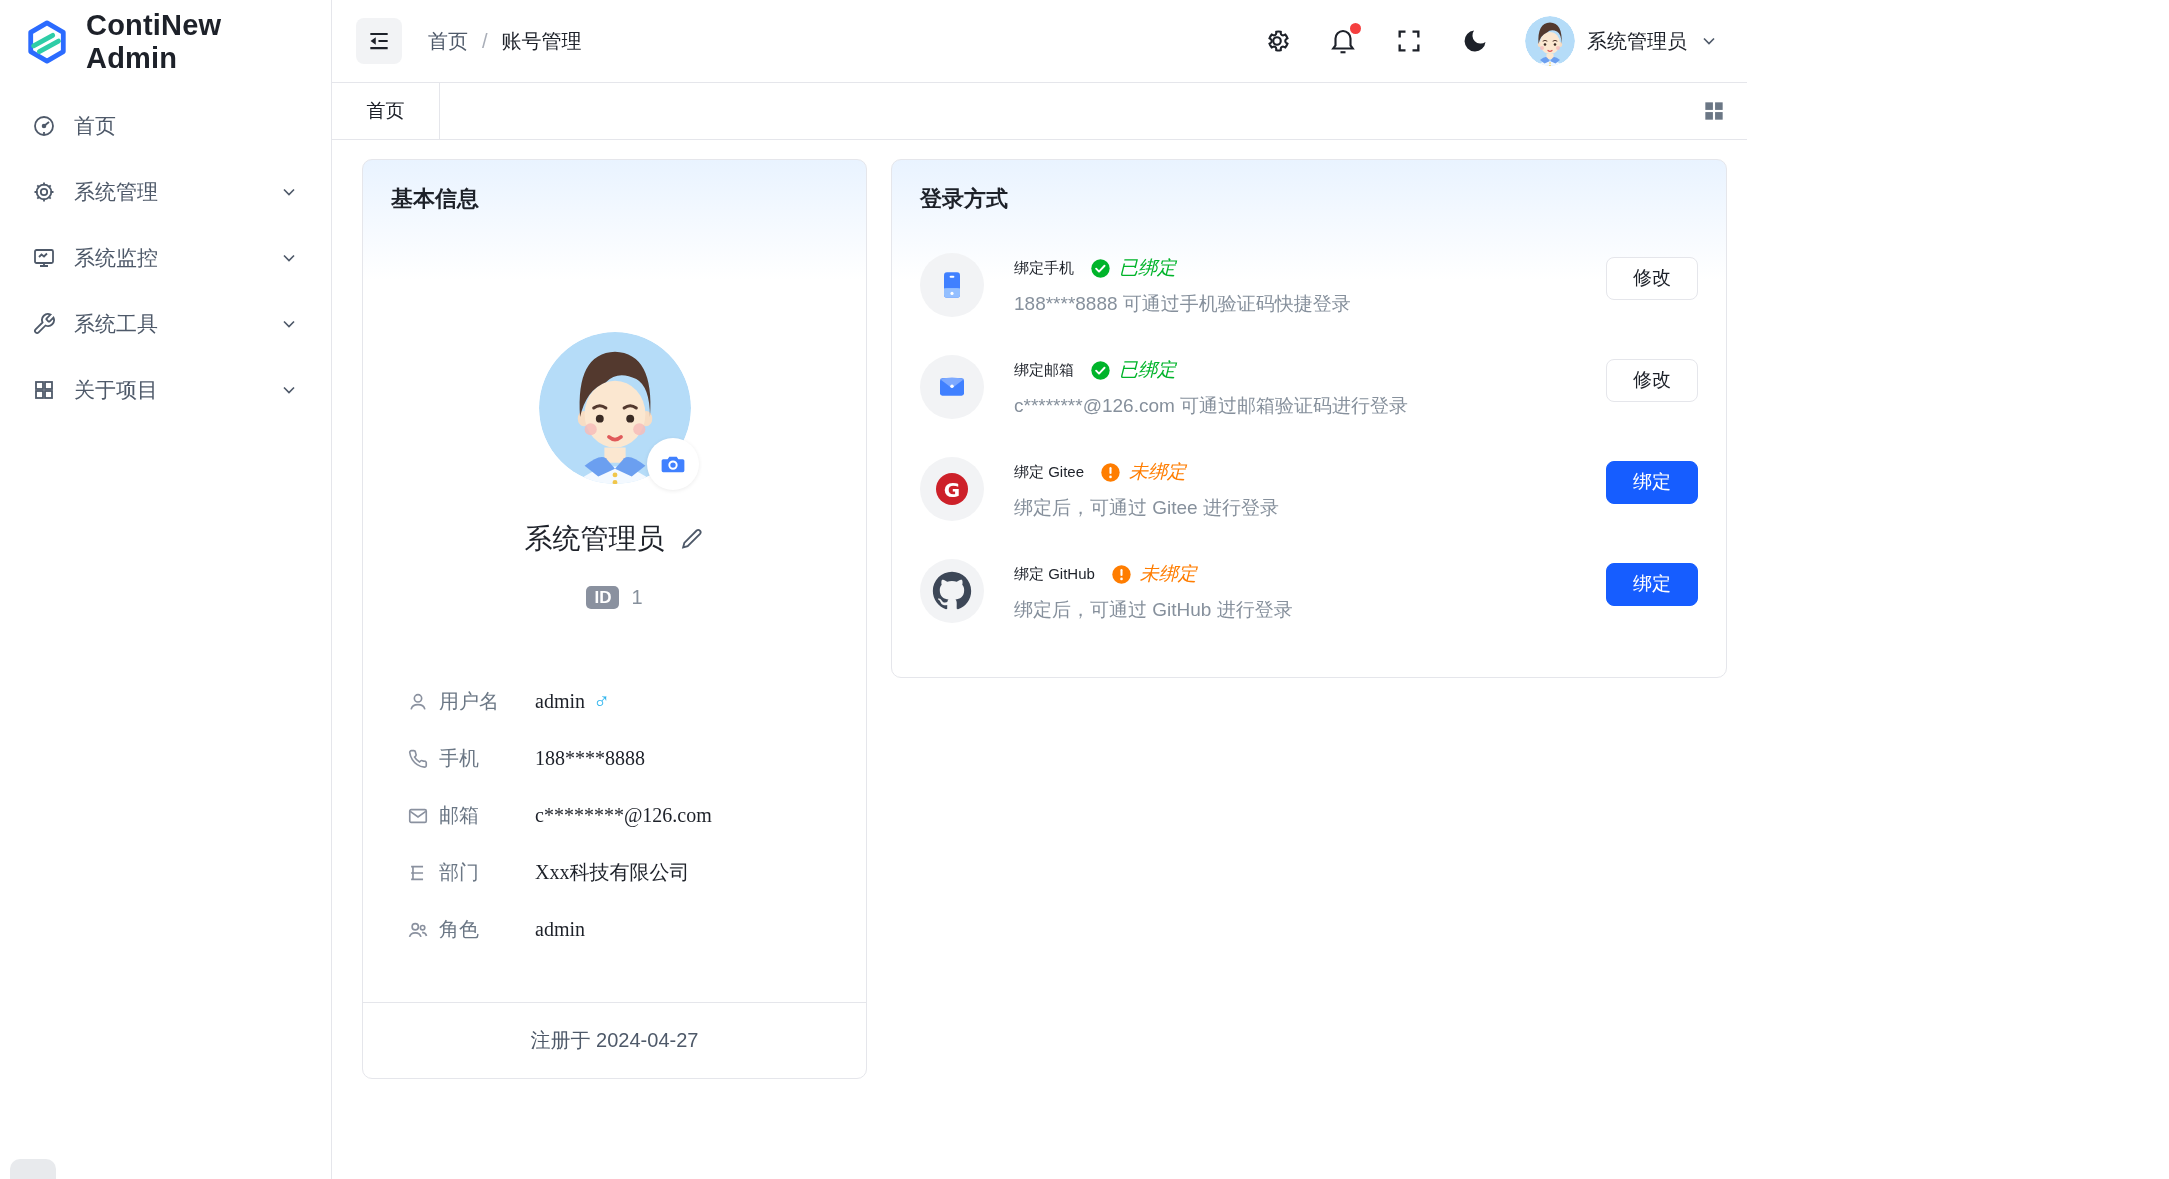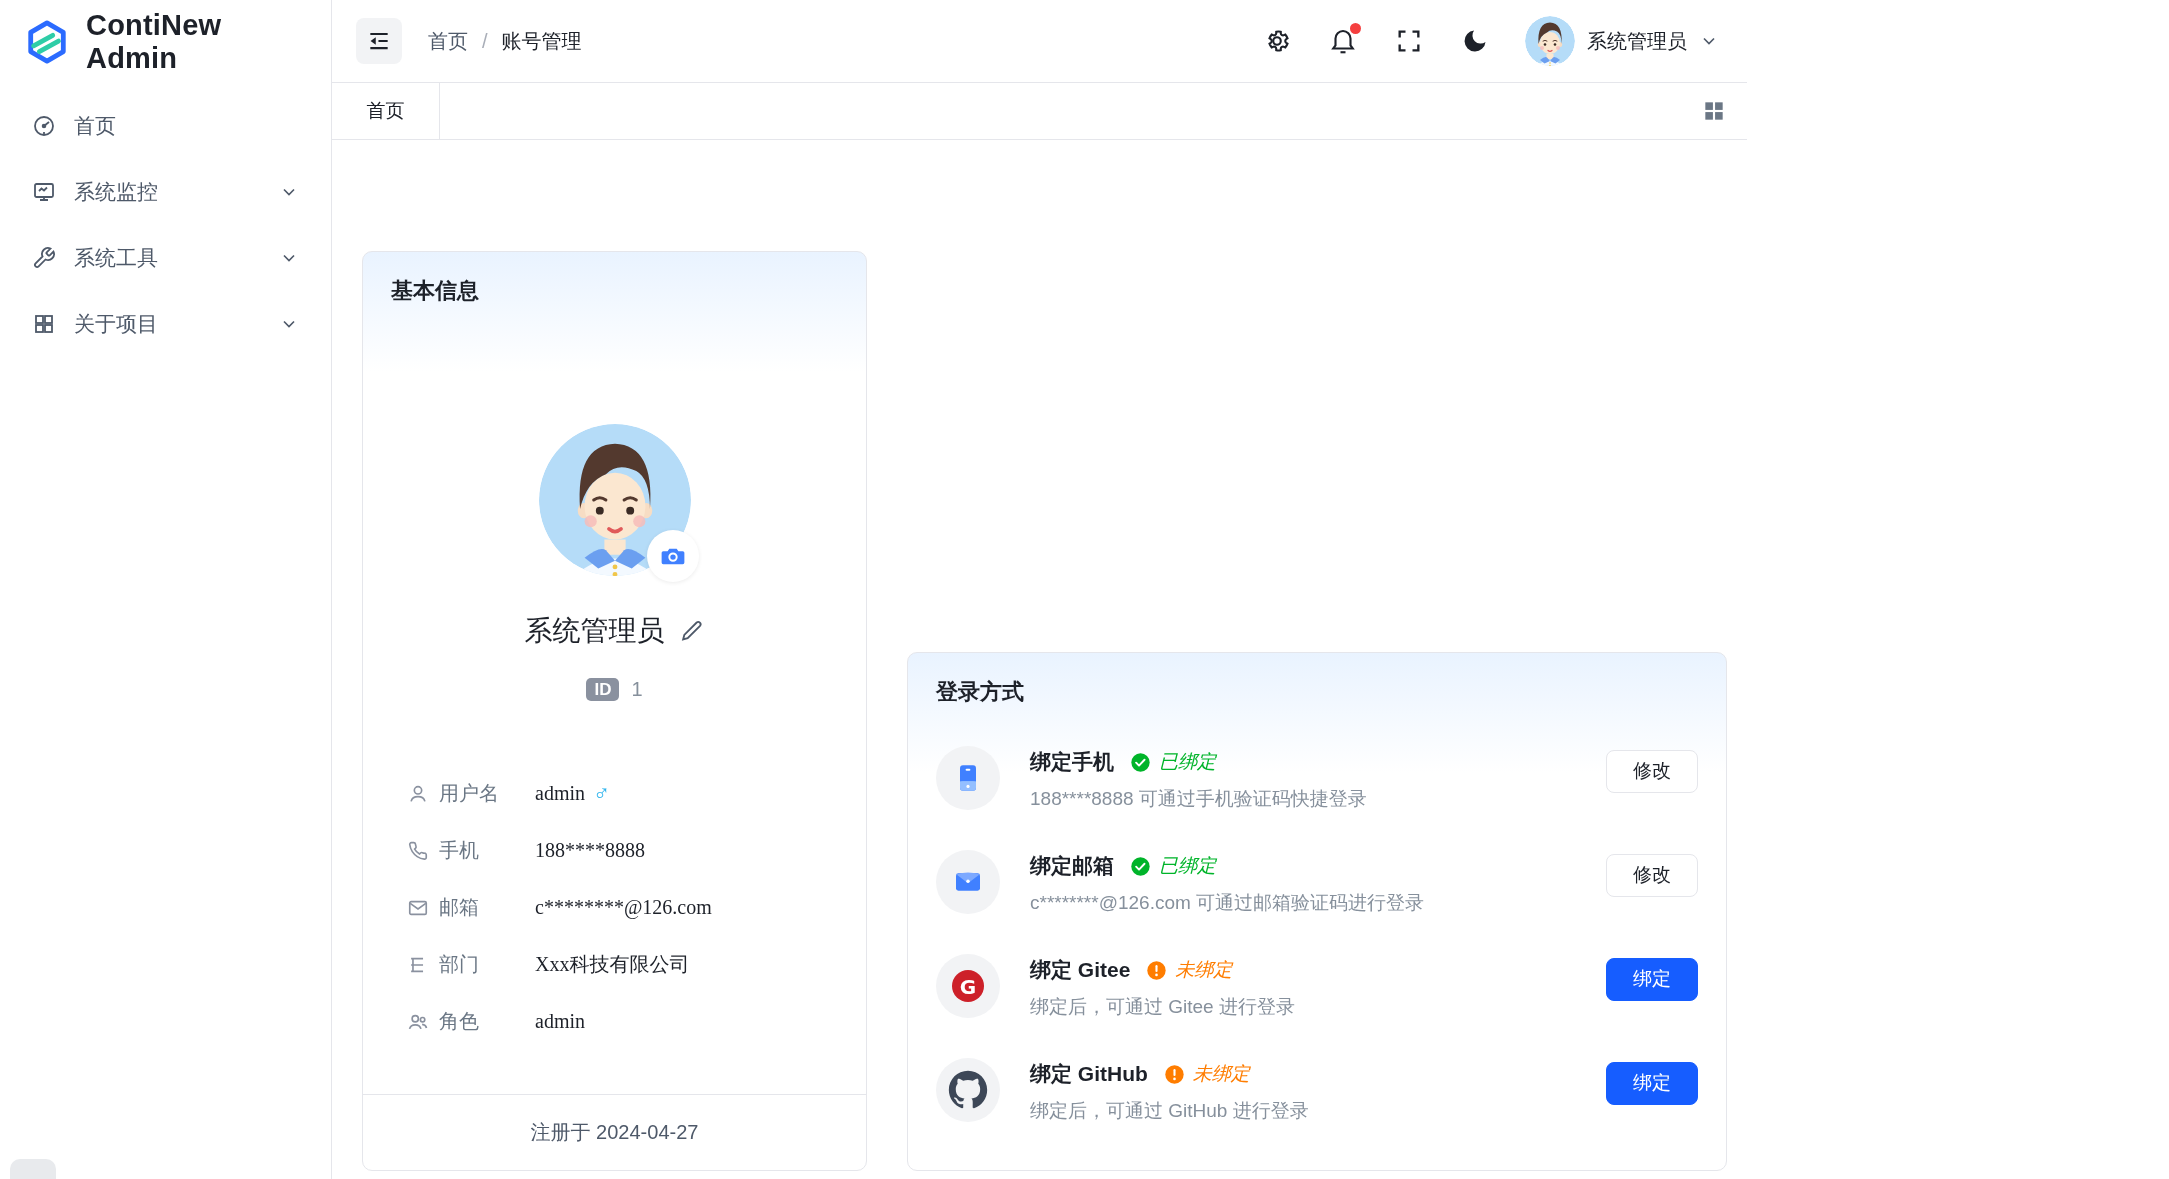--- a/index.html
+++ b/index.html
@@ -32,21 +32,21 @@
   .h-icon { width:32px; height:32px; display:flex; align-items:center; justify-content:center; cursor:pointer; position:relative; }
   .bell-dot { position:absolute; top:-2px; right:-2px; width:11px; height:11px; border-radius:50%; background:#f53f3f; }
   .user-chip { display:flex; align-items:center; gap:12px; cursor:pointer; }
   .avatar-sm { width:50px; height:50px; border-radius:50%; overflow:hidden; flex:none; }
   .user-name { font-size:20px; color:#1d2129; }
 
   .tabbar { height:57px; border-bottom:1px solid #e5e6eb; background:#fff; display:flex; align-items:stretch; }
   .tab { width:108px; display:flex; align-items:center; justify-content:center; font-size:19px; color:#1d2129; background:#fff; border-right:1px solid #e5e6eb; cursor:pointer; }
   .tabbar-right { margin-left:auto; display:flex; align-items:center; padding-right:20px; }
 
-  .content { flex:1; background:#fff; padding:19px 20px 8px 30px; display:flex; gap:40px; align-items:flex-end; overflow:hidden; }
+  .content { flex:1; background:#fff; padding:19px 20px 8px 30px; display:flex; gap:24px; align-items:flex-start; overflow:hidden; }
 
   .card { background:#fff; border:1px solid #e5e6eb; border-radius:10px; background-image:linear-gradient(180deg,#e9f3ff 0%, rgba(255,255,255,0) 120px); }
   .card-title { font-size:22px; font-weight:600; color:#1d2129; padding:24px 28px 0 28px; }
 
   
   .profile-card { width:505px; min-width:505px; height:920px; display:flex; flex-direction:column; }
   .avatar-wrap { position:relative; width:152px; height:152px; margin:118px auto 0; }
   .avatar-lg { width:152px; height:152px; border-radius:50%; overflow:hidden; cursor:pointer; }
   .cam-badge { position:absolute; right:-8px; bottom:-6px; width:52px; height:52px; border-radius:50%; background:#fff; box-shadow:0 1px 4px rgba(0,0,0,.08); display:flex; align-items:center; justify-content:center; cursor:pointer; }
   .name-row { display:flex; align-items:center; justify-content:center; gap:14px; margin-top:36px; }
@@ -64,21 +64,21 @@
   .p-divider { border-top:1px solid #e5e6eb; margin-top:44px; }
   .p-footer { flex:1; display:flex; align-items:center; justify-content:center; font-size:20px; color:#4e5969; }
 
   
   .login-card { flex:1; height:519px; padding-bottom:40px; }
   .lm-rows { padding:39px 28px 0 28px; display:flex; flex-direction:column; gap:38px; }
   .lm-row { display:flex; align-items:flex-start; gap:30px; }
   .lm-ic { width:64px; height:64px; border-radius:50%; background:#f2f3f5; flex:none; display:flex; align-items:center; justify-content:center; }
   .lm-body { flex:1; min-width:0; }
   .lm-title-row { display:flex; align-items:center; gap:16px; margin-top:2px; }
-  .lm-title { font-size:21px; font-weight:700; color:#1d2129; }
+  .lm-title { font-size:15px; font-weight:400; color:#1d2129; }
   .lm-status { display:flex; align-items:center; gap:8px; font-size:19px;font-style:italic; }
   .lm-status.success { color:#00b42a; }
   .lm-status.warning { color:#ff7d00; }
   .lm-desc { margin-top:10px; font-size:19px; color:#86909c; }
   .btn { font-size:19px; border-radius:8px; padding:9px 26px; cursor:pointer; line-height:1.2; margin-top:4px; flex:none; }
   .btn.default { background:#fff; border:1px solid #e5e6eb; color:#1d2129; }
   .btn.primary { background:#165dff; border:1px solid #165dff; color:#fff; }
 
   svg { display:block; }
 </style>
@@ -135,20 +135,33 @@
           <svg width="24" height="24" viewBox="0 0 24 24" fill="none" stroke-width="1.8">
             <circle cx="12" cy="12" r="9"></circle>
               <path d="M12 12 L17 8"></path>
               <circle cx="12" cy="12" r="1.4" fill="#4e5969"></circle>
               <path d="M12 21v-3"></path>
           </svg>
         </span>
         <span class="mi-label">首页</span>
       </div>
 
+      <div class="menu-item">
+        <span class="mi-icon">
+          <svg width="24" height="24" viewBox="0 0 24 24" fill="none" stroke-width="1.8">
+            <circle cx="12" cy="12" r="3.2"></circle>
+            <path d="M12 2.5v3M12 18.5v3M2.5 12h3M18.5 12h3M5.3 5.3l2.1 2.1M16.6 16.6l2.1 2.1M5.3 18.7l2.1-2.1M16.6 7.4l2.1-2.1"></path>
+            <circle cx="12" cy="12" r="7.3"></circle>
+          </svg>
+        </span>
+        <span class="mi-label">系统管理</span>
+        <svg class="chev" viewBox="0 0 24 24" fill="none" stroke="#86909c" stroke-width="2">
+            <path d="M6 9l6 6 6-6"></path>
+          </svg>
+      </div>
 
       <div class="menu-item">
         <span class="mi-icon">
           <svg width="24" height="24" viewBox="0 0 24 24" fill="none" stroke-width="1.8">
             <rect x="3" y="4" width="18" height="13" rx="1.5"></rect>
             <path d="M7 11l2.5-2.5 2.5 2 3-3"></path>
             <path d="M12 17v3M8 20h8"></path>
           </svg>
         </span>
         <span class="mi-label">系统监控</span>

